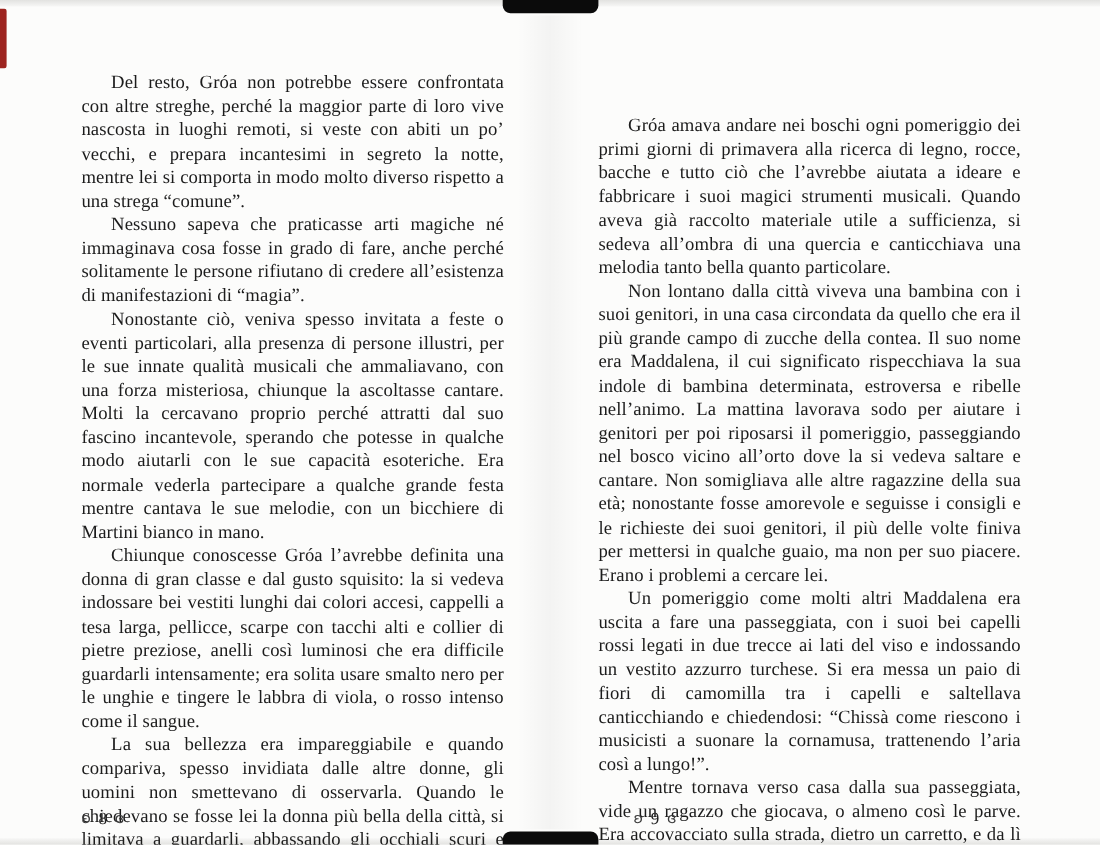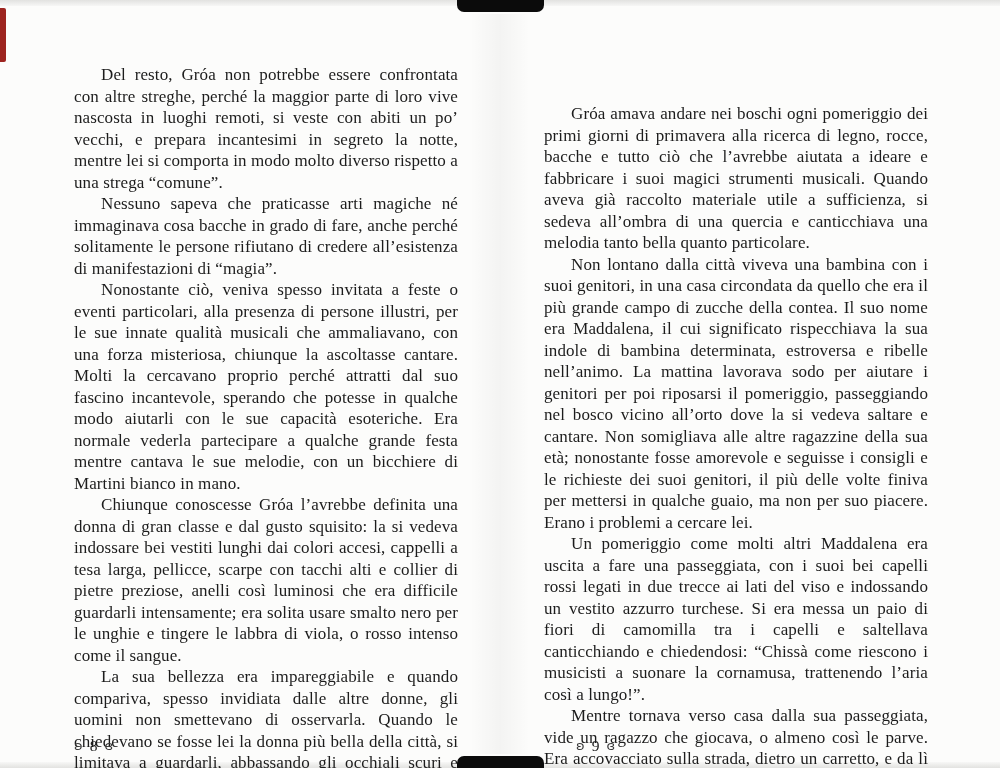--- a/index.html
+++ b/index.html
@@ -107,21 +107,21 @@
 
   <div class="edge-top"></div>
   <div class="edge-bottom"></div>
   <div class="gutter"></div>
   <div class="tab tab-top"></div>
   <div class="tab tab-bottom"></div>
   <div class="red-strip"></div>
 
   <div class="text-block text-left">
     <p>Del resto, Gróa non potrebbe essere confrontata con altre streghe, perché la maggior parte di loro vive nascosta in luoghi remoti, si veste con abiti un po’ vecchi, e prepara incantesimi in segreto la notte, mentre lei si comporta in modo molto diverso rispetto a una strega “comune”.</p>
-    <p>Nessuno sapeva che praticasse arti magiche né immaginava cosa bacche in grado di fare, anche perché solitamente le persone rifiutano di credere all’esistenza di manifestazioni di “magia”.</p>
+    <p>Nessuno sapeva che praticasse arti magiche né immaginava cosa fosse in grado di fare, anche perché solitamente le persone rifiutano di credere all’esistenza di manifestazioni di “magia”.</p>
     <p>Nonostante ciò, veniva spesso invitata a feste o eventi particolari, alla presenza di persone illustri, per le sue innate qualità musicali che ammaliavano, con una forza misteriosa, chiunque la ascoltasse cantare. Molti la cercavano proprio perché attratti dal suo fascino incantevole, sperando che potesse in qualche modo aiutarli con le sue capacità esoteriche. Era normale vederla partecipare a qualche grande festa mentre cantava le sue melodie, con un bicchiere di Martini bianco in mano.</p>
     <p>Chiunque conoscesse Gróa l’avrebbe definita una donna di gran classe e dal gusto squisito: la si vedeva indossare bei vestiti lunghi dai colori accesi, cappelli a tesa larga, pellicce, scarpe con tacchi alti e collier di pietre preziose, anelli così luminosi che era difficile guardarli intensamente; era solita usare smalto nero per le unghie e tingere le labbra di viola, o rosso intenso come il sangue.</p>
     <p>La sua bellezza era impareggiabile e quando compariva, spesso invidiata dalle altre donne, gli uomini non smettevano di osservarla. Quando le chiedevano se fosse lei la donna più bella della città, si limitava a guardarli, abbassando gli occhiali scuri e rispondendo con un sorriso sulle labbra rosse: “Chissà…”.</p>
   </div>
 
   <div class="text-block text-right">
     <p>Gróa amava andare nei boschi ogni pomeriggio dei primi giorni di primavera alla ricerca di legno, rocce, bacche e tutto ciò che l’avrebbe aiutata a ideare e fabbricare i suoi magici strumenti musicali. Quando aveva già raccolto materiale utile a sufficienza, si sedeva all’ombra di una quercia e canticchiava una melodia tanto bella quanto particolare.</p>
     <p>Non lontano dalla città viveva una bambina con i suoi genitori, in una casa circondata da quello che era il più grande campo di zucche della contea. Il suo nome era Maddalena, il cui significato rispecchiava la sua indole di bambina determinata, estroversa e ribelle nell’animo. La mattina lavorava sodo per aiutare i genitori per poi riposarsi il pomeriggio, passeggiando nel bosco vicino all’orto dove la si vedeva saltare e cantare. Non somigliava alle altre ragazzine della sua età; nonostante fosse amorevole e seguisse i consigli e le richieste dei suoi genitori, il più delle volte finiva per mettersi in qualche guaio, ma non per suo piacere. Erano i problemi a cercare lei.</p>
     <p>Un pomeriggio come molti altri Maddalena era uscita a fare una passeggiata, con i suoi bei capelli rossi legati in due trecce ai lati del viso e indossando un vestito azzurro turchese. Si era messa un paio di fiori di camomilla tra i capelli e saltellava canticchiando e chiedendosi: “Chissà come riescono i musicisti a suonare la cornamusa, trattenendo l’aria così a lungo!”.</p>
     <p>Mentre tornava verso casa dalla sua passeggiata, vide un ragazzo che giocava, o almeno così le parve. Era accovacciato sulla strada, dietro un carretto, e da lì guardava all’interno di una pasticceria. Maddalena si avvicinò e gli si rannicchiò</p>

